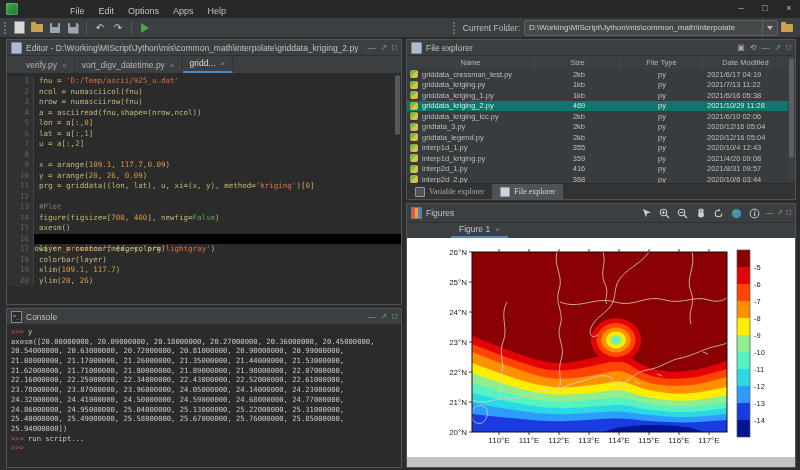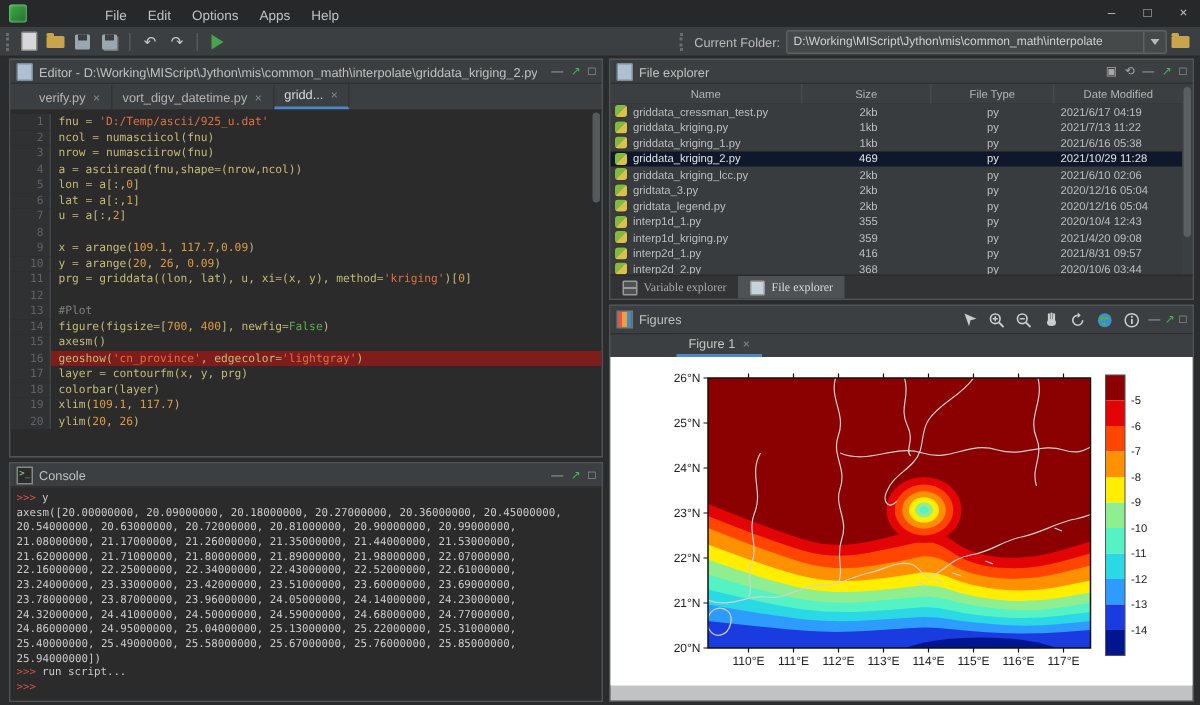--- a/index.html
+++ b/index.html
@@ -40,38 +40,38 @@
   .ph-console{background:#2b2b2b;border:1px solid #888;color:#9fd09f;font-size:6px;line-height:8px;text-align:center;font-family:"DejaVu Sans Mono",monospace;}
   .ph-chart{background:linear-gradient(90deg,#e2574c 33%,#e8a33d 33%,#e8a33d 66%,#4a88c7 66%);border:1px solid #777;}
   
   #editor-panel{left:6px;top:39px;width:396px;height:266px;}
   #editor-tabs{height:17px;background:#3c3f41;border-bottom:1px solid #323537;display:flex;align-items:flex-end;padding-left:12px;}
   .ed-tab{display:flex;align-items:center;height:16px;padding:0 7px;font-size:8.5px;color:#b5b5b5;border-right:1px solid #333;}
   .ed-tab .close{margin-left:5px;color:#8a8a8a;font-size:8px;}
   .ed-tab.active{color:#dadada;border-bottom:2px solid #4a88c7;}
   #code-area{position:absolute;left:0;top:33px;right:0;bottom:0;background:#2b2b2b;overflow:hidden;font-family:"DejaVu Sans Mono",monospace;font-size:7.5px;padding-top:3px;}
   .code-line{display:flex;height:10.5px;line-height:10.5px;white-space:pre;}
-  .code-line.active-line{background:#7f1d1d;}
+  .code-line.active-line{background:#000000;flex-direction:column;}
   .gutter{width:22px;flex:none;text-align:right;padding-right:4px;color:#606366;background:#2f3133;border-right:1px solid #404446;}
   .code-text{padding-left:5px;}
   .seg-d{color:#c3b979;} .seg-s{color:#dd7043;} .seg-n{color:#de9a45;} .seg-k{color:#64a65a;} .seg-c{color:#7f7f7f;}
   #editor-scroll{position:absolute;right:1px;top:35px;width:5px;height:60px;background:#55595b;border-radius:3px;}
   
   #console-panel{left:6px;top:308px;width:396px;height:160px;}
   #console-body{position:absolute;left:0;top:16px;right:0;bottom:0;background:#2b2b2b;overflow:hidden;font-family:"DejaVu Sans Mono",monospace;font-size:7.2px;padding:2px 0 0 4px;}
   .con-line{height:9.7px;line-height:9.7px;white-space:pre;color:#c9c9c9;}
   .con-prompt{color:#d25252;margin-right:4px;}
   
   #file-panel{left:406px;top:39px;width:390px;height:161px;}
   #file-colhead{position:absolute;left:0;top:16px;right:7px;height:13px;display:flex;background:#3c3f41;border-bottom:1px solid #2c2e30;}
   .col{font-size:7.5px;color:#b5b5b5;text-align:center;line-height:13px;border-right:1px solid #47494b;box-sizing:border-box;}
   .col-name{width:128px;} .col-size{width:86px;} .col-type{width:82px;} .col-date{flex:1;border-right:none;}
   #file-rows{position:absolute;left:0;top:29px;right:7px;bottom:15px;background:#393c3e;overflow:hidden;}
   .file-row{display:flex;height:10.5px;align-items:center;font-size:7.5px;color:#bdbdbd;}
-  .file-row.selected{background:#0f172a;color:#e2e2e2;}
+  .file-row.selected{background:#0f766e;color:#e2e2e2;}
   .cell{white-space:nowrap;overflow:hidden;box-sizing:border-box;}
   .cell.name{width:128px;display:flex;align-items:center;padding-left:3px;}
   .cell.size{width:86px;padding-left:2px;text-align:center;}
   .cell.type{width:82px;text-align:center;}
   .cell.date{flex:1;padding-left:4px;}
   .py-icon{width:8px;height:8px;flex:none;margin-right:4px;border-radius:2px;background:linear-gradient(135deg,#85b842 50%,#d9c14b 50%);box-shadow:0 0 1px #222;}
   #file-scroll{position:absolute;right:0;top:16px;width:7px;bottom:15px;background:#3c3f41;}
   #file-scroll .thumb{position:absolute;left:1px;right:1px;top:2px;height:78%;background:#5b5f61;border-radius:3px;}
   #file-tabs{position:absolute;left:0;bottom:0;right:0;height:15px;background:#313335;display:flex;align-items:center;border-top:1px solid #2a2c2d;font-family:Liberation Serif, serif;}
   .b-tab{display:flex;align-items:center;height:15px;padding:0 8px;font-size:8px;color:#a8a8a8;gap:4px;}
@@ -201,21 +201,20 @@
         <span class="pc">□</span>
       </span>
     </div>
     <div id="console-body">
         <div class="con-line"><span class="con-prompt">&gt;&gt;&gt;</span><span>y</span></div>
         <div class="con-line"><span>axesm([20.00000000, 20.09000000, 20.18000000, 20.27000000, 20.36000000, 20.45000000,</span></div>
         <div class="con-line"><span>20.54000000, 20.63000000, 20.72000000, 20.81000000, 20.90000000, 20.99000000,</span></div>
         <div class="con-line"><span>21.08000000, 21.17000000, 21.26000000, 21.35000000, 21.44000000, 21.53000000,</span></div>
         <div class="con-line"><span>21.62000000, 21.71000000, 21.80000000, 21.89000000, 21.98000000, 22.07000000,</span></div>
         <div class="con-line"><span>22.16000000, 22.25000000, 22.34000000, 22.43000000, 22.52000000, 22.61000000,</span></div>
-        <div class="con-line"><span>23.24000000, 23.33000000, 23.42000000, 23.51000000, 23.60000000, 23.69000000,</span></div>
         <div class="con-line"><span>23.78000000, 23.87000000, 23.96000000, 24.05000000, 24.14000000, 24.23000000,</span></div>
         <div class="con-line"><span>24.32000000, 24.41000000, 24.50000000, 24.59000000, 24.68000000, 24.77000000,</span></div>
         <div class="con-line"><span>24.86000000, 24.95000000, 25.04000000, 25.13000000, 25.22000000, 25.31000000,</span></div>
         <div class="con-line"><span>25.40000000, 25.49000000, 25.58000000, 25.67000000, 25.76000000, 25.85000000,</span></div>
         <div class="con-line"><span>25.94000000])</span></div>
         <div class="con-line"><span class="con-prompt">&gt;&gt;&gt;</span><span>run script...</span></div>
         <div class="con-line"><span class="con-prompt">&gt;&gt;&gt;</span><span></span></div>
       </div>
   </div>
 

